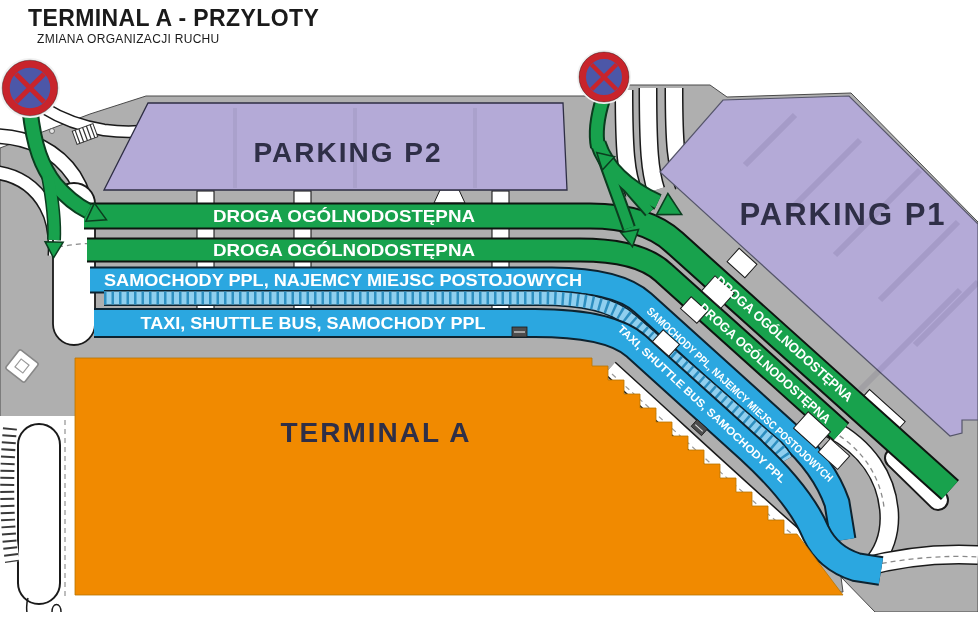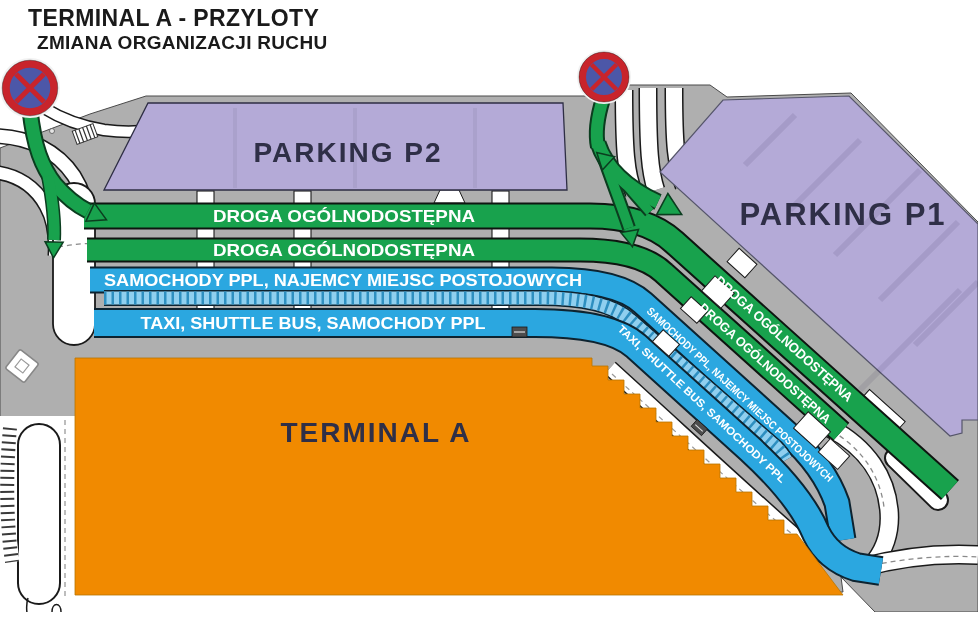--- a/index.html
+++ b/index.html
@@ -1,20 +1,20 @@
 <!DOCTYPE html>
 <html><head>
 <meta charset="utf-8">
 <style>
   html,body{margin:0;padding:0;background:#fff;}
   .stage{position:relative;width:978px;height:612px;background:#ffffff;overflow:hidden;
          font-family:"Liberation Sans","DejaVu Sans",sans-serif;}
   .title{position:absolute;left:28px;top:5px;font-size:23px;font-weight:bold;
          color:#1a1a1a;letter-spacing:0.4px;white-space:nowrap;}
-  .subtitle{position:absolute;left:37px;top:32px;font-size:19px;font-weight:bold;
+  .subtitle{position:absolute;left:37px;top:32px;font-size:12px;font-weight:normal;
          color:#1a1a1a;letter-spacing:0.3px;white-space:nowrap;}
   svg{position:absolute;left:0;top:0;}
   svg text{font-family:"Liberation Sans","DejaVu Sans",sans-serif;font-weight:bold;}
   .band-label{fill:#ffffff;font-size:17px;}
   .diag-label{fill:#ffffff;}
   .area-label{fill:#2f2f47;letter-spacing:2px;}
 </style>
 </head>
 <body>
 

